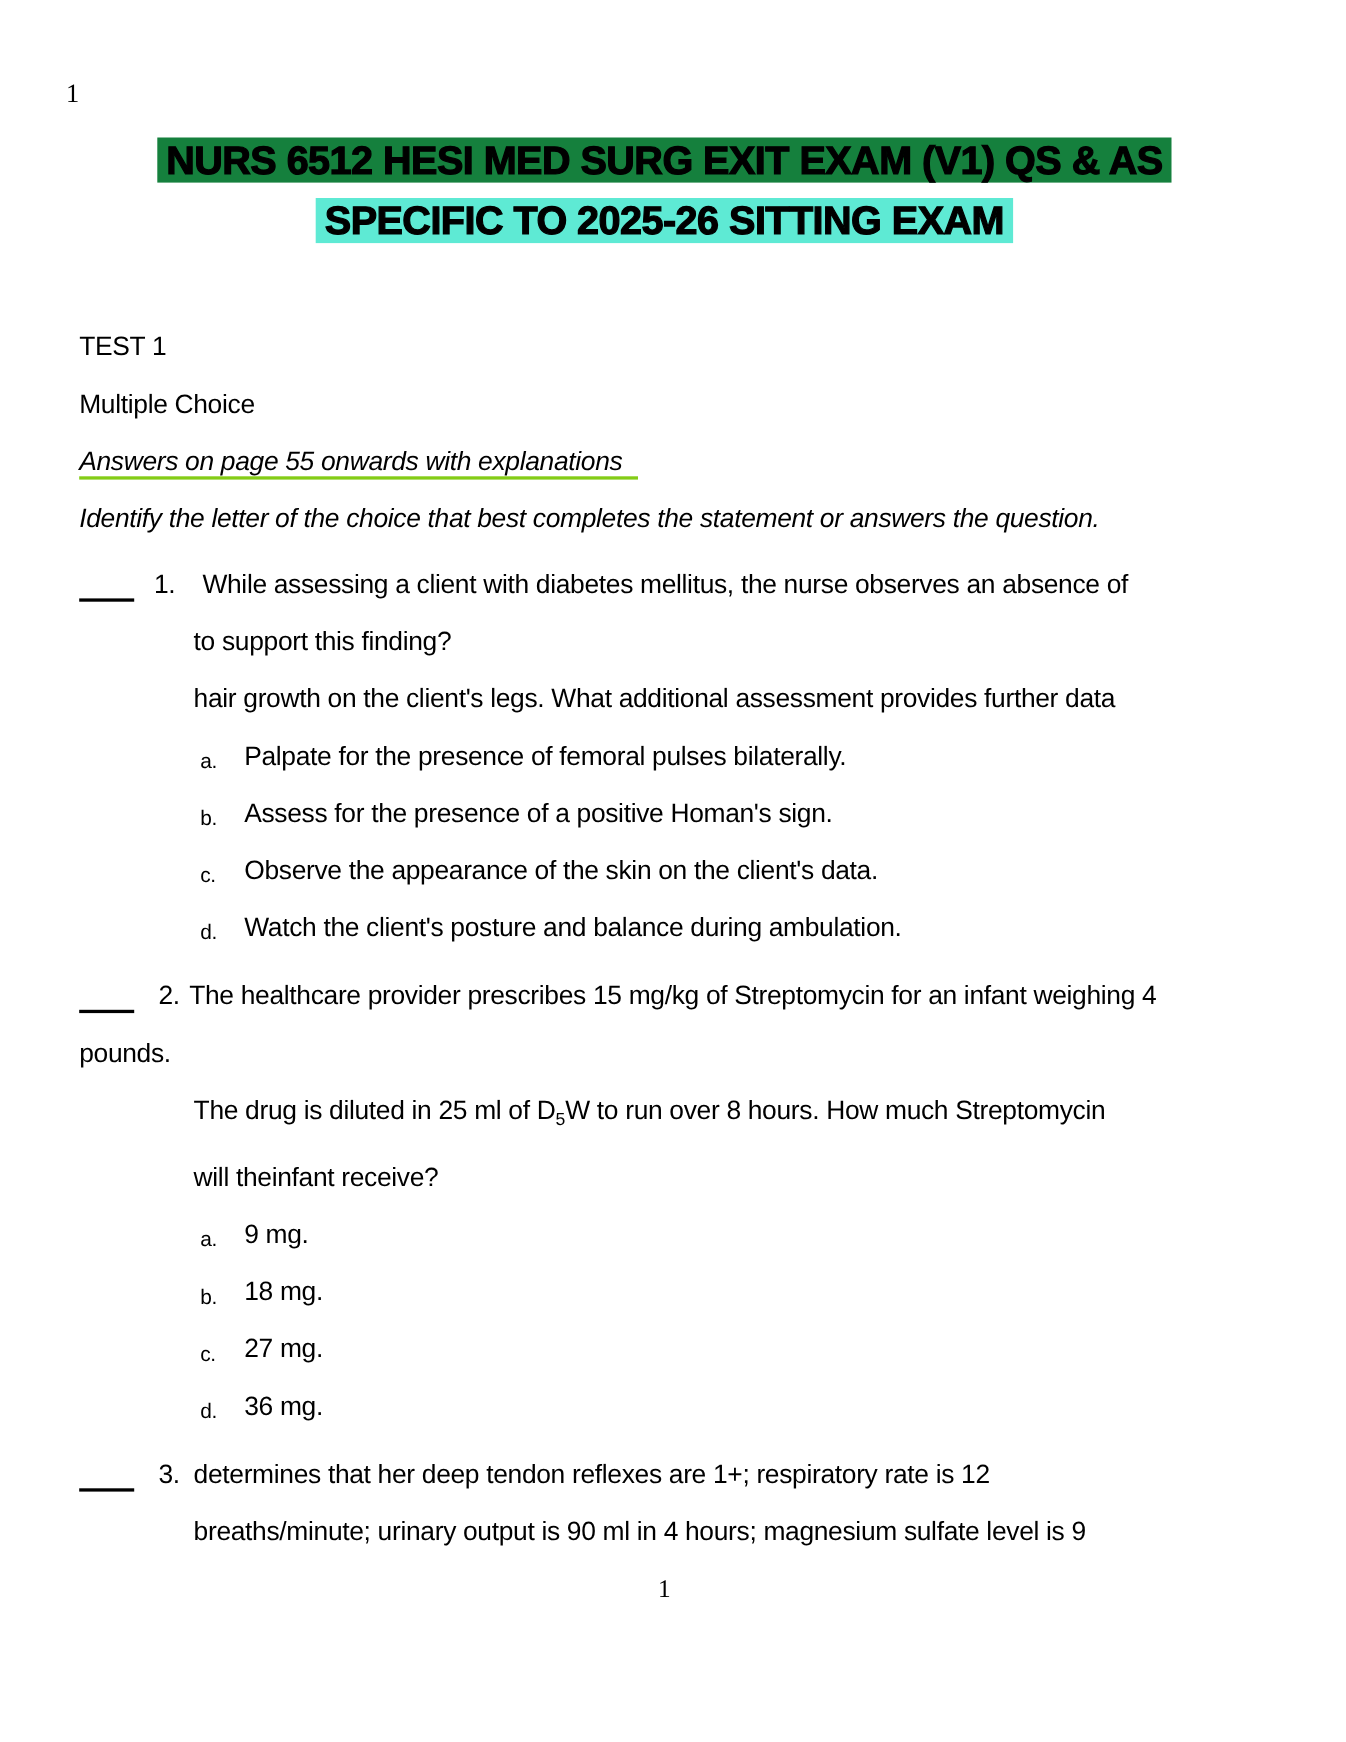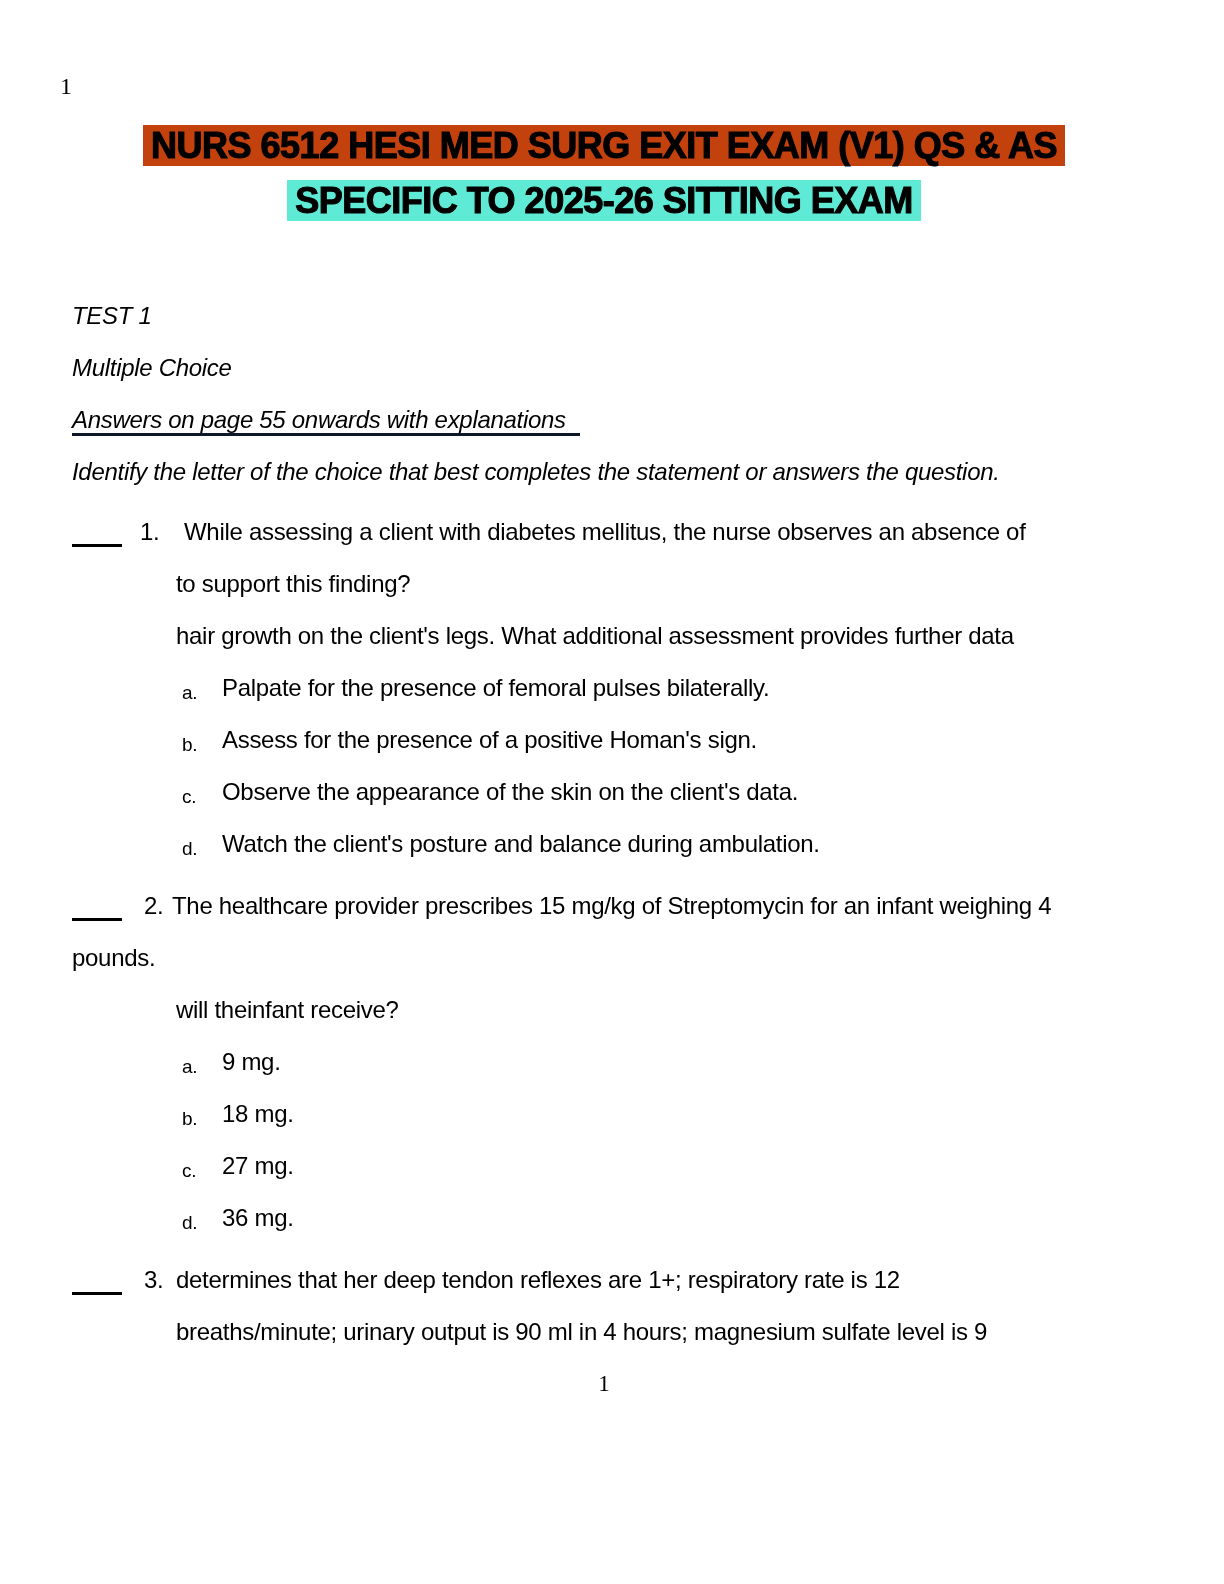--- a/index.html
+++ b/index.html
@@ -21,24 +21,24 @@
   .doc-title {
     text-align:center;
     font-weight:700;
     font-size:36px;
     letter-spacing:-0.5px;
     line-height:55px;
     -webkit-text-stroke:1.1px #000;
   }
   .doc-title .hl { background:#ffff00; padding:0 8px; }
   .meta { margin-top:62px; }
-  .meta p { font-size:24px; line-height:52px; letter-spacing:-0.3px;font-style:italic; }
+  .meta p { font-size:24px; line-height:52px; letter-spacing:-0.3px; }
   .italic { font-style:italic; }
   .answers-note {
-    border-bottom:3px solid #0f172a;
+    border-bottom:3px solid #84cc16;
     padding-right:14px;
     text-align:center;
   }
   .body-line { font-size:24px; line-height:52px; letter-spacing:-0.3px; }
   .qblock { margin-top:8px; }
   .qblock.spaced { margin-top:10px; }
   .qfirst { position:relative; }
   .qfirst.q1 { padding-left:112px; }
   .qfirst.qn { padding-left:100px; }
   .blank-line {
@@ -67,21 +67,21 @@
 </head>
 <body>
 
 <div class="page">
 
   <div class="top-pagenum">1</div>
 
   <div class="content">
 
     <div class="doc-title">
-      <div><span class="hl" style="background: #c2410c;">NURS 6512 HESI MED SURG EXIT EXAM (V1) QS &amp; AS</span></div>
+      <div><span class="hl" style="background: #15803d;">NURS 6512 HESI MED SURG EXIT EXAM (V1) QS &amp; AS</span></div>
       <div><span class="hl" style="background: #5eead4;">SPECIFIC TO 2025-26 SITTING EXAM</span></div>
     </div>
 
     <div class="meta">
       <p>TEST 1</p>
       <p>Multiple Choice</p>
       <p class="italic"><span class="answers-note">Answers on page 55 onwards with explanations</span></p>
       <p class="italic">Identify the letter of the choice that best completes the statement or answers the question.</p>
     </div>
 
@@ -111,20 +111,23 @@
       </div>
     </div>
 
     <div class="qblock spaced">
       <div class="body-line qfirst qn">
         <span class="blank-line"></span>
         <span class="qnum">2.</span>
         <span>The healthcare provider prescribes 15 mg/kg of Streptomycin for an infant weighing 4</span>
       </div>
       <div class="body-line qflush">pounds.</div>
+      <div class="body-line qcont">
+        <span>The drug is diluted in 25 ml of D</span><span class="sub5">5</span><span>W to run over 8 hours. How much Streptomycin</span>
+      </div>
       <div class="body-line qcont">will theinfant receive?</div>
       <div class="body-line opt">
         <span class="opt-letter">a.</span>
         <span>9 mg.</span>
       </div>
       <div class="body-line opt">
         <span class="opt-letter">b.</span>
         <span>18 mg.</span>
       </div>
       <div class="body-line opt">

